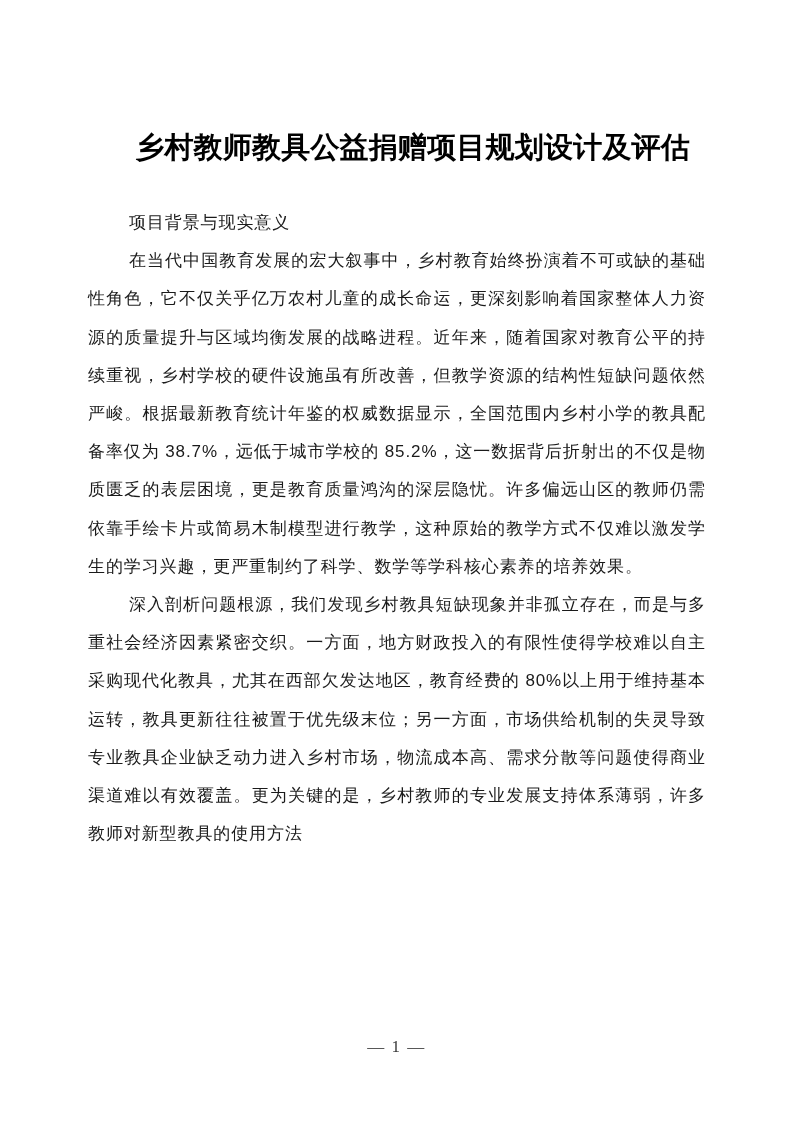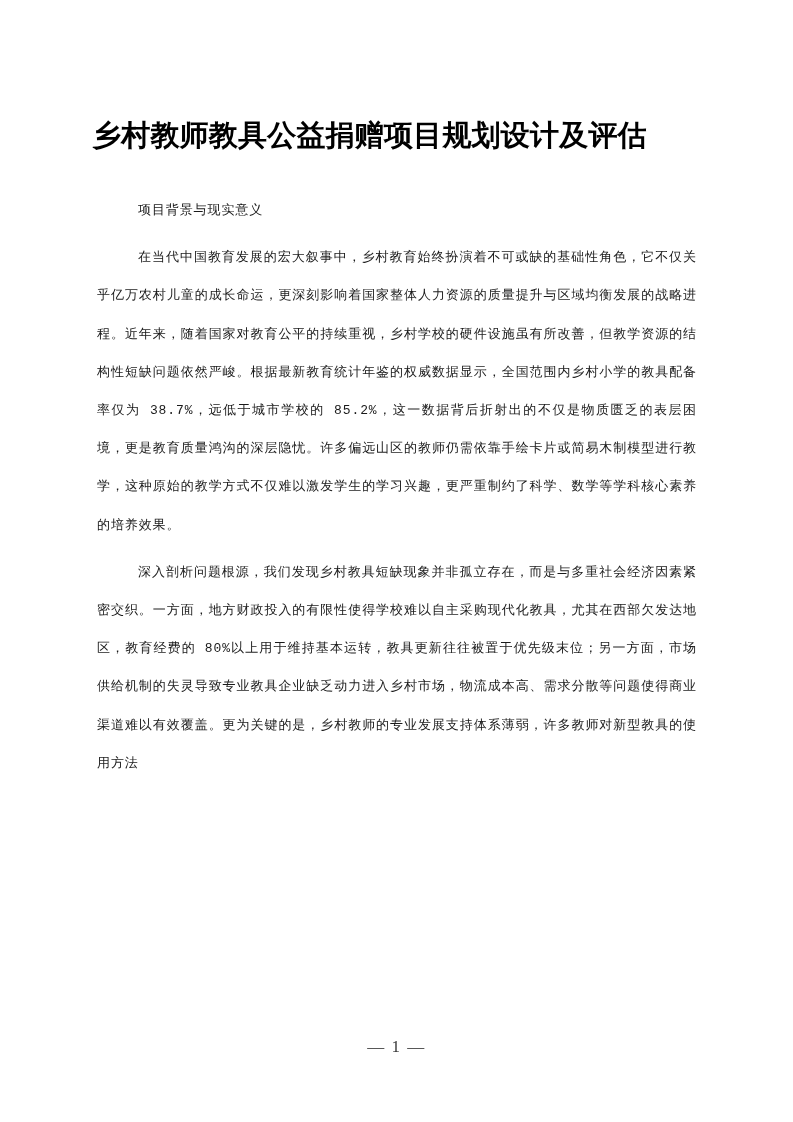--- a/index.html
+++ b/index.html
@@ -27,43 +27,43 @@
   
   .content {
     position: absolute;
     left: 88px;
     top: 0;
     width: 618px;
   }
 
   
   .doc-title {
-    margin: 4px;
+    margin: 16px;
     padding: 0;
     font-family: "DejaVu Sans", "Liberation Sans", sans-serif;
     font-weight: bold;
     font-size: 29px;
     line-height: 46px;
     letter-spacing: 0.2px;
-    text-align: left;
+    text-align: right;
     color: #000000;
     padding-top: 108px;
     word-break: break-all;
   }
 
   
   .body-block {
     margin-top: 34px;
   }
 
   p.para {
-    margin: 9px;
+    margin: 0;
     padding: 0;
-    font-family: Liberation Mono, monospace;
-    font-size: 13px;
+    font-family: Liberation Sans, sans-serif;
+    font-size: 17px;
     line-height: 38.2px;
     color: #1a1a1a;
     text-align: justify;
     text-justify: inter-ideograph;
     text-indent: 41px;
     word-break: break-all;
     letter-spacing: 0.9px;
   }
 
   

